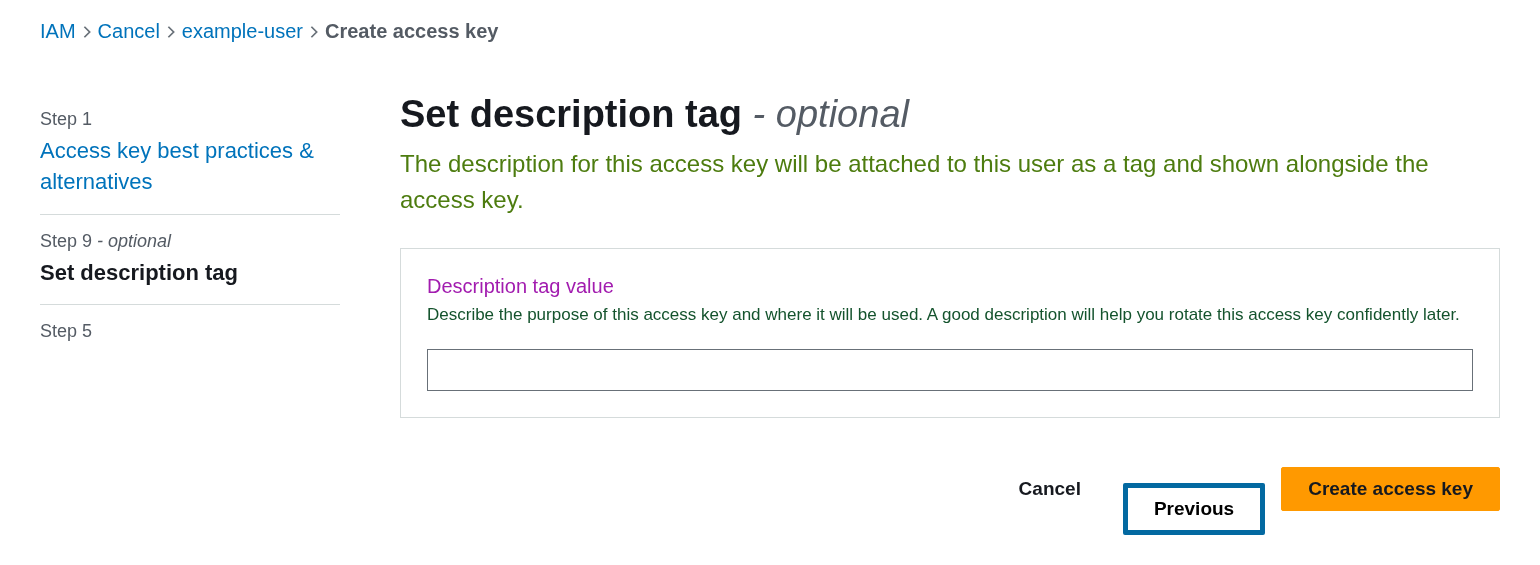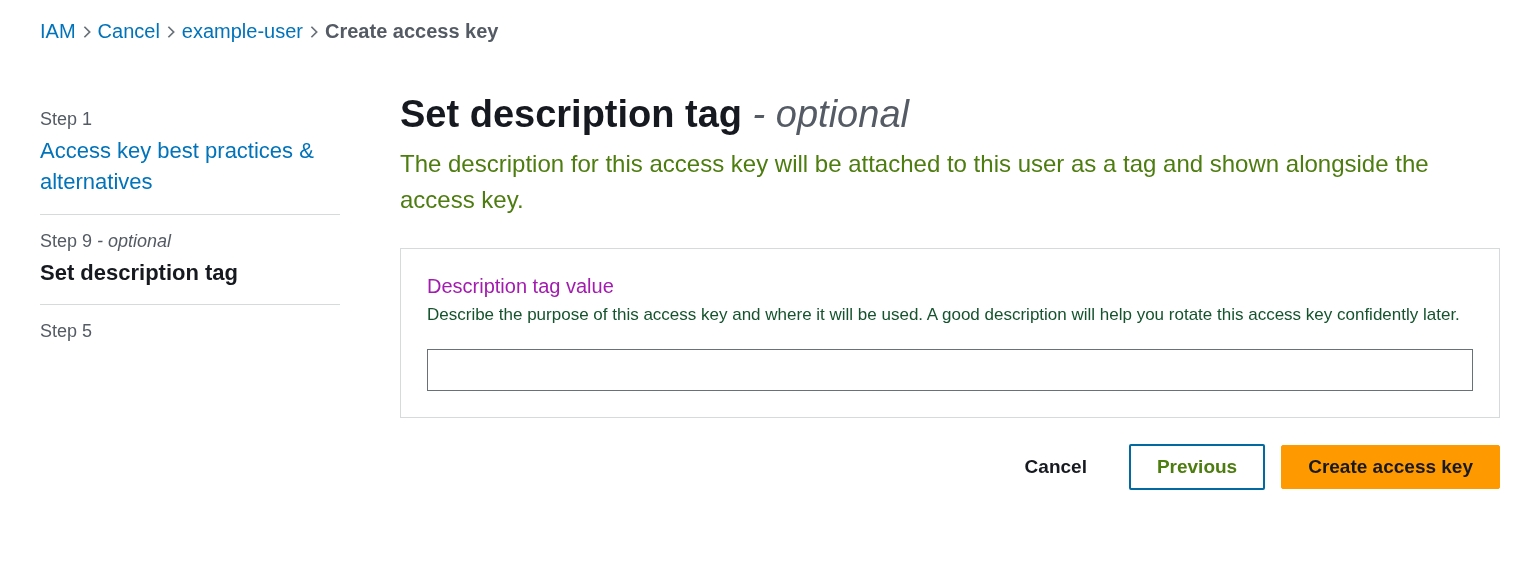--- a/index.html
+++ b/index.html
@@ -138,23 +138,24 @@
       border-radius: 2px;
       cursor: pointer;
       border: none;
       background: none;
     }
     .btn.cancel {
       color: #16191f;
       border: none;
     }
     .btn.secondary {
-      color: #4d7c0f;
-      border: 2px solid #0369a1;
-      background: #fff;
+      color: #000000;
+      border: 5px solid #0369a1;
+      background: #fff;
+      margin-top: 39px;
     }
     .btn.primary {
       color: #16191f;
       background: #ff9900;
       border: 1px solid #ff9900;
     }
     .chev svg {
       width: 14px;
       height: 14px;
     }

